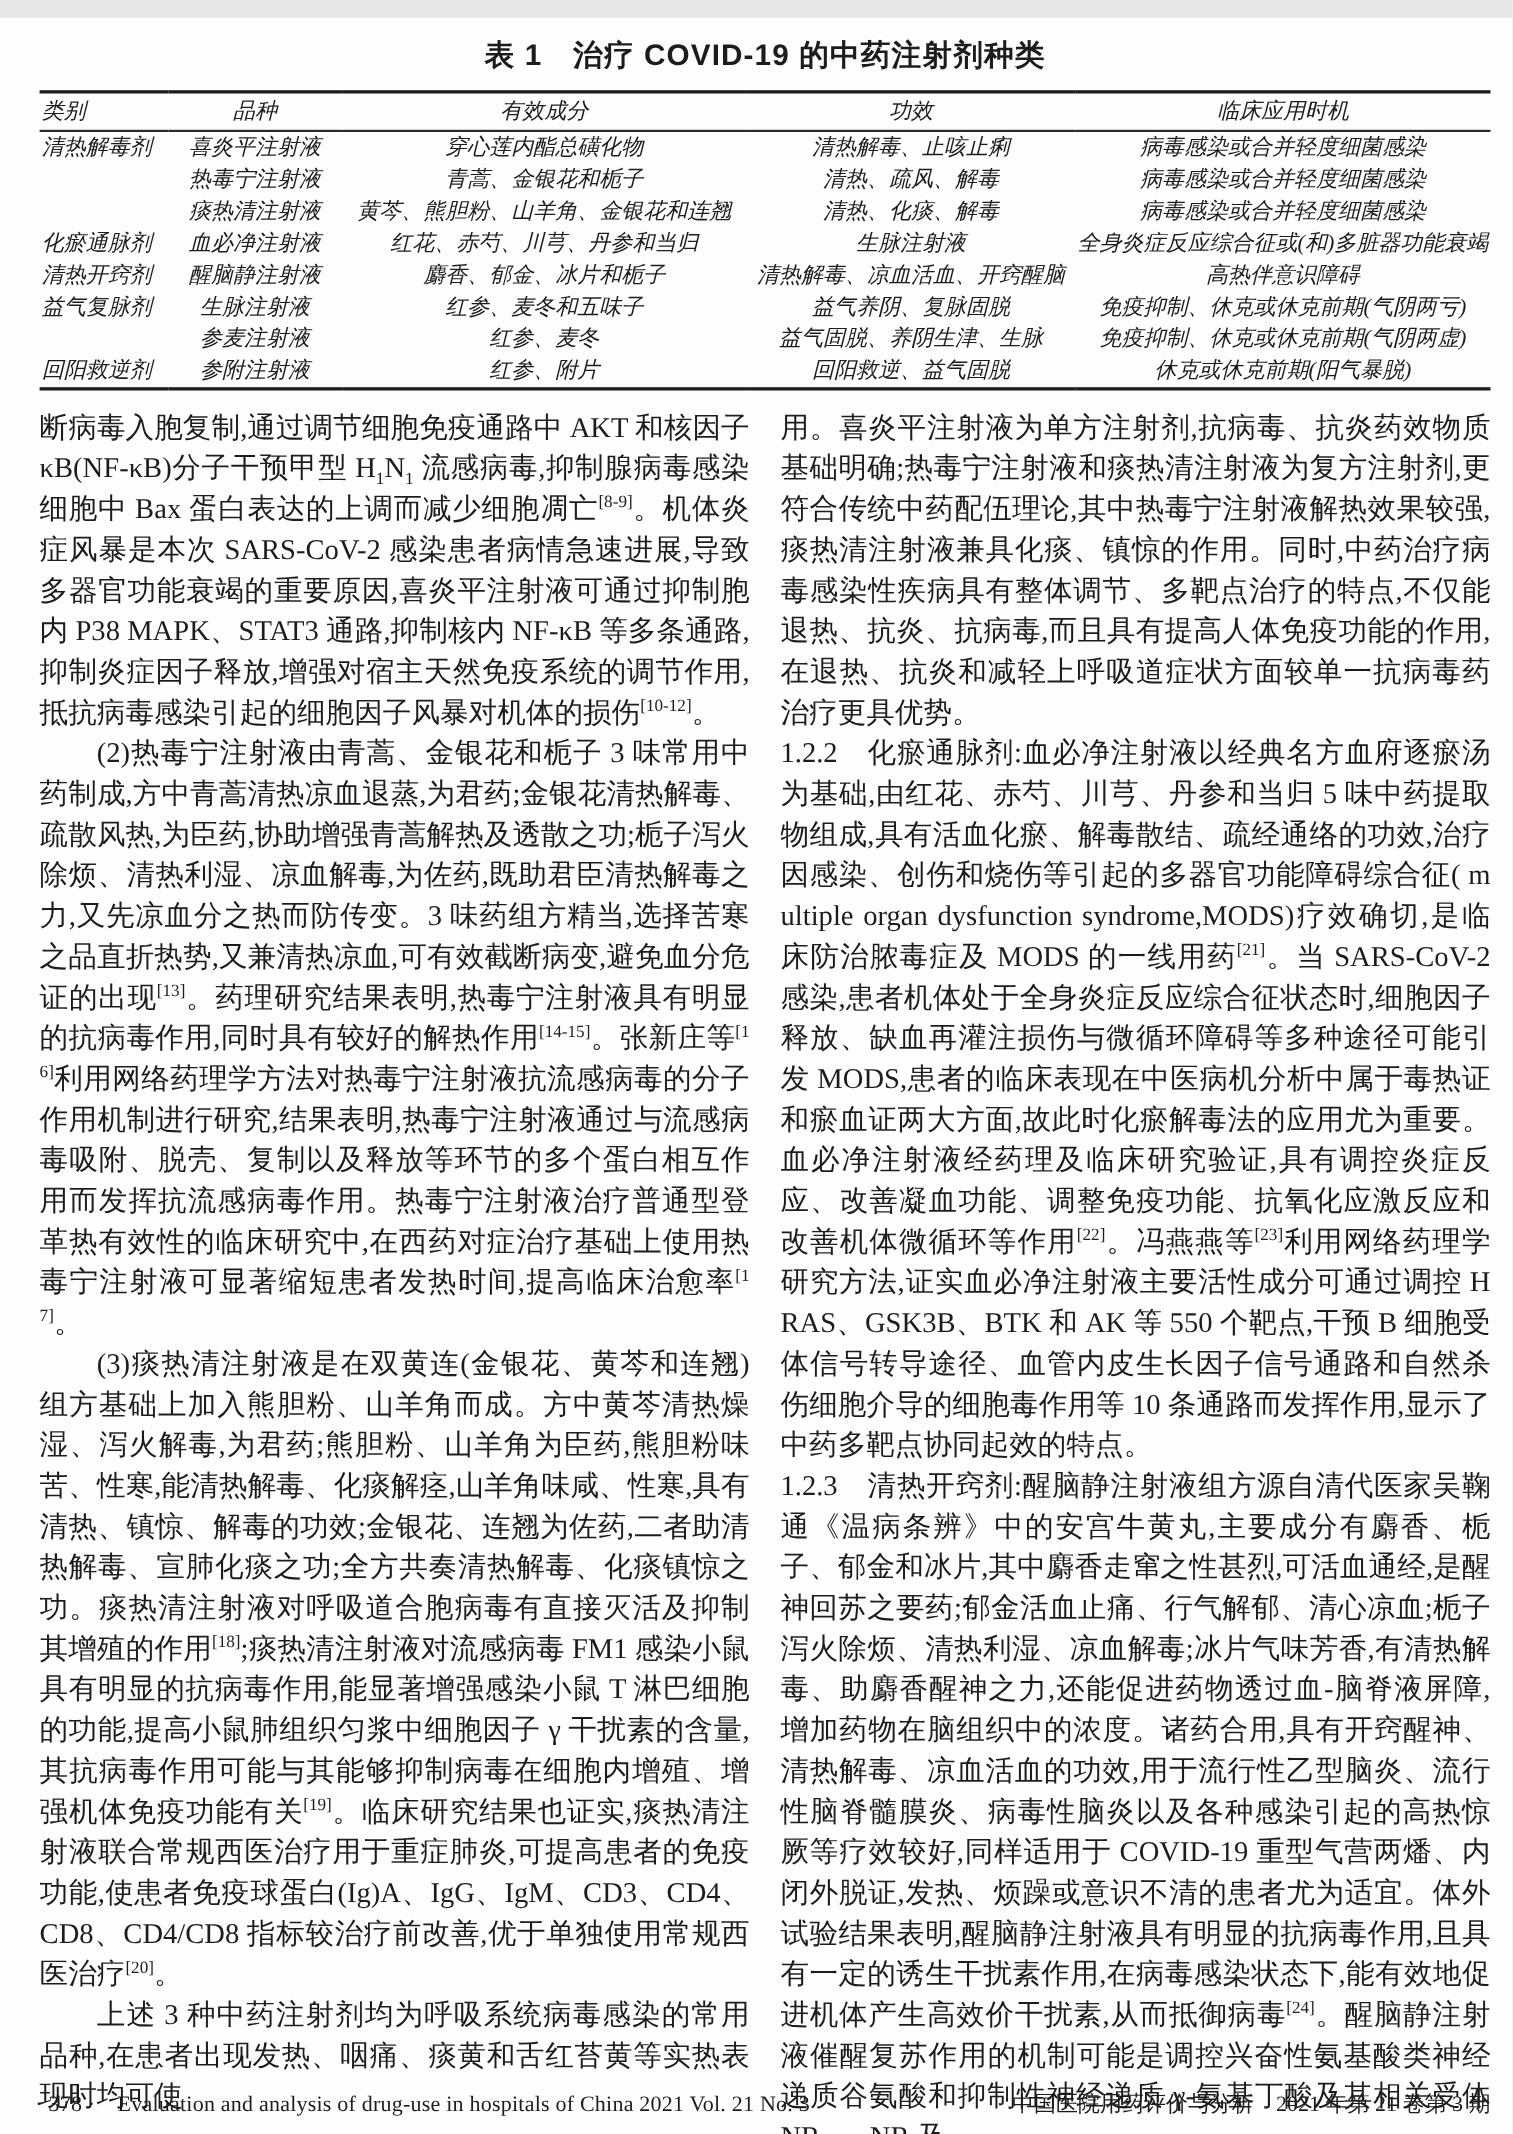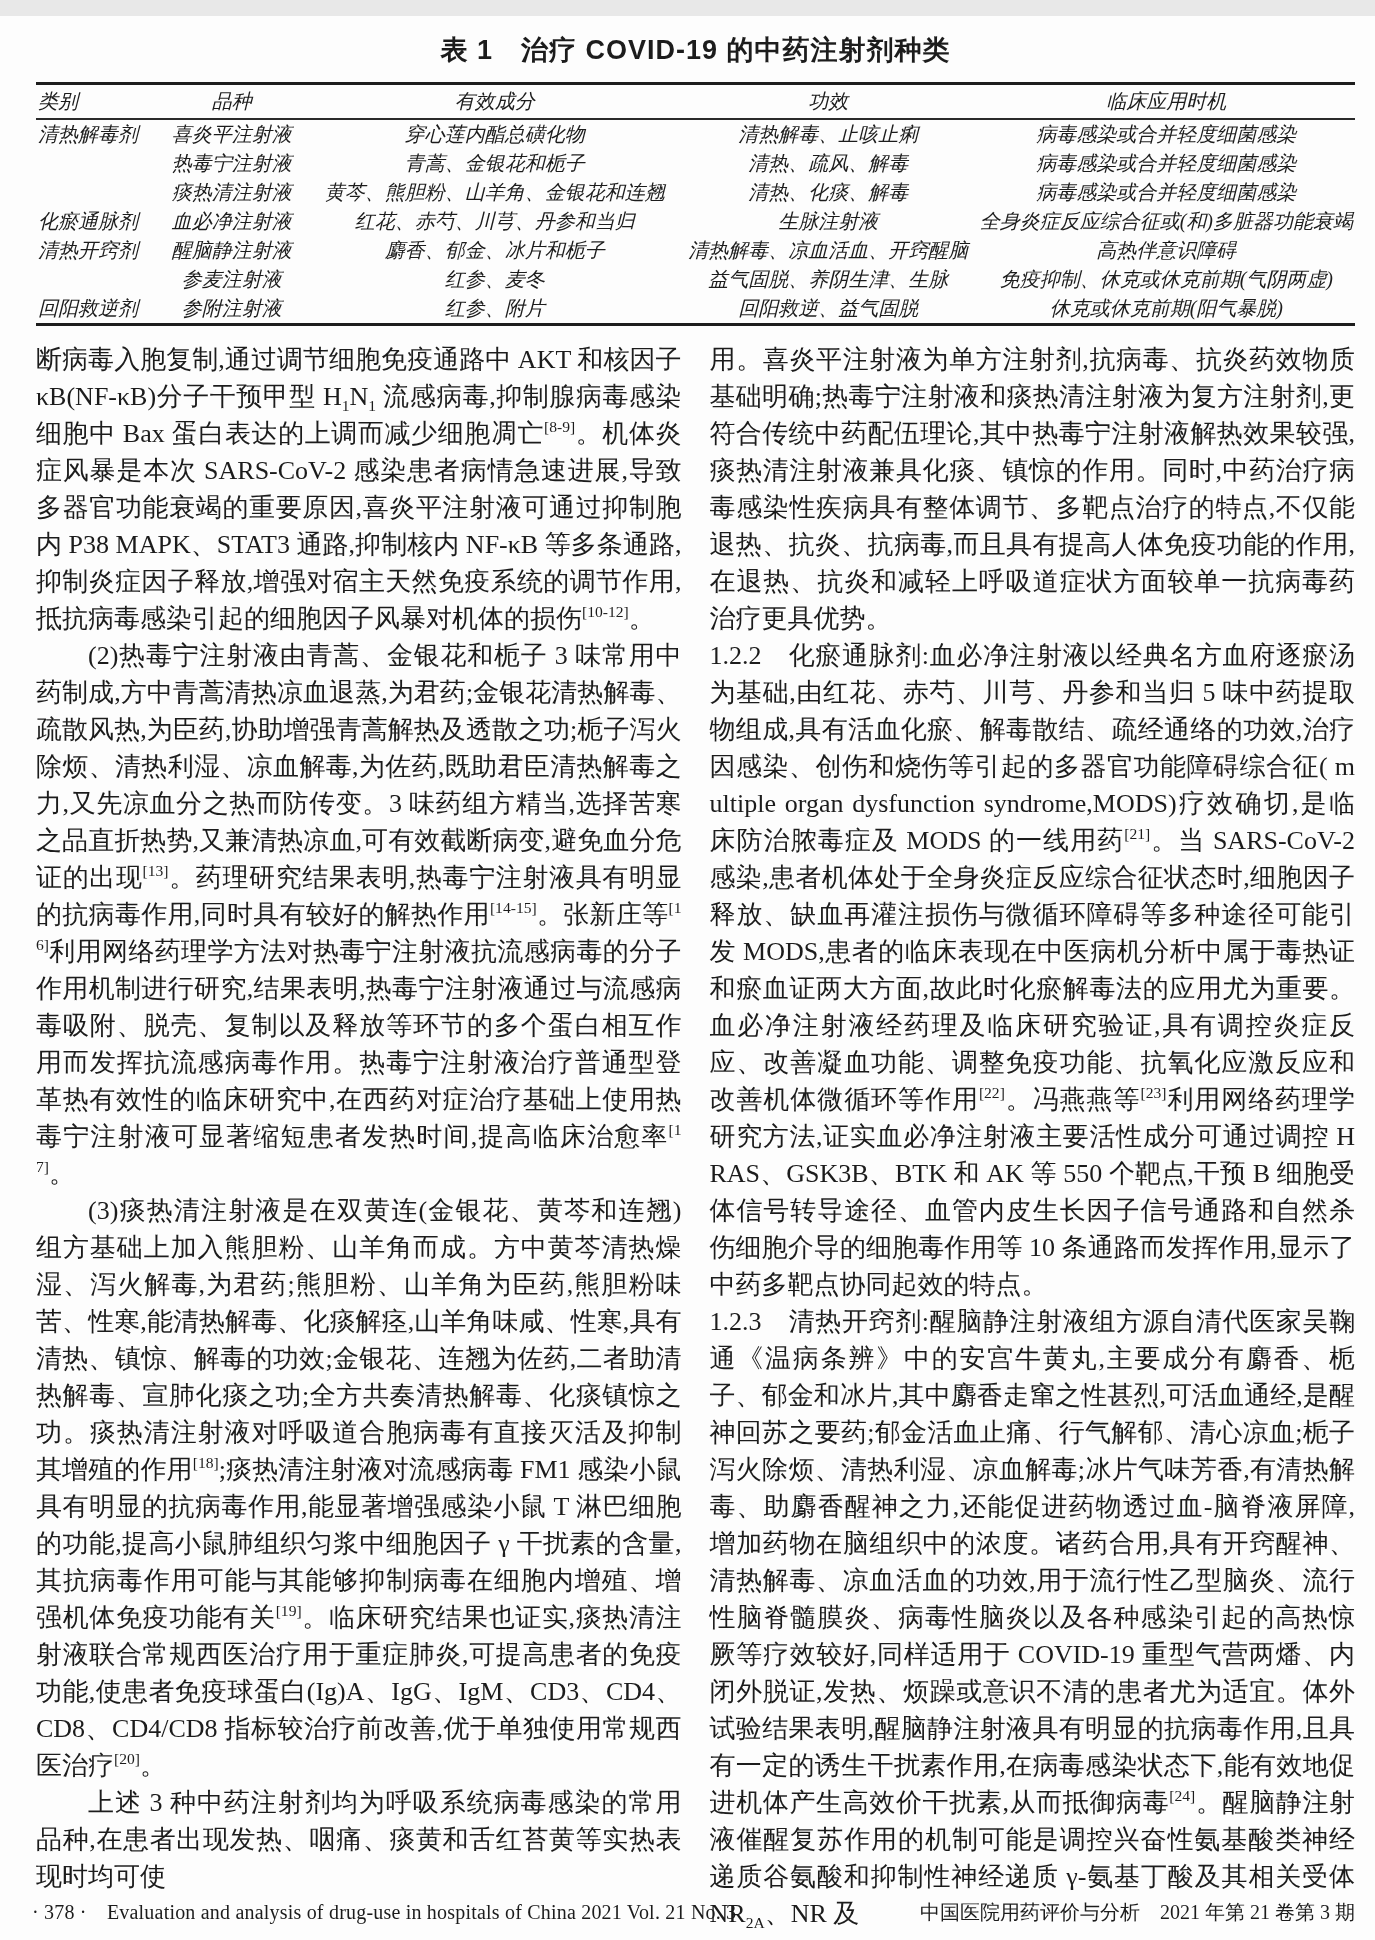--- a/index.html
+++ b/index.html
@@ -147,20 +147,27 @@
             <td class="c4">全身炎症反应综合征或(和)多脏器功能衰竭</td>
           </tr>
           <tr>
             <td class="c0">清热开窍剂</td>
             <td class="c1">醒脑静注射液</td>
             <td class="c2">麝香、郁金、冰片和栀子</td>
             <td class="c3">清热解毒、凉血活血、开窍醒脑</td>
             <td class="c4">高热伴意识障碍</td>
           </tr>
           <tr>
+            <td class="c0">益气复脉剂</td>
+            <td class="c1">生脉注射液</td>
+            <td class="c2">红参、麦冬和五味子</td>
+            <td class="c3">益气养阴、复脉固脱</td>
+            <td class="c4">免疫抑制、休克或休克前期(气阴两亏)</td>
+          </tr>
+          <tr>
             <td class="c0"></td>
             <td class="c1">参麦注射液</td>
             <td class="c2">红参、麦冬</td>
             <td class="c3">益气固脱、养阴生津、生脉</td>
             <td class="c4">免疫抑制、休克或休克前期(气阴两虚)</td>
           </tr>
           <tr>
             <td class="c0">回阳救逆剂</td>
             <td class="c1">参附注射液</td>
             <td class="c2">红参、附片</td>

